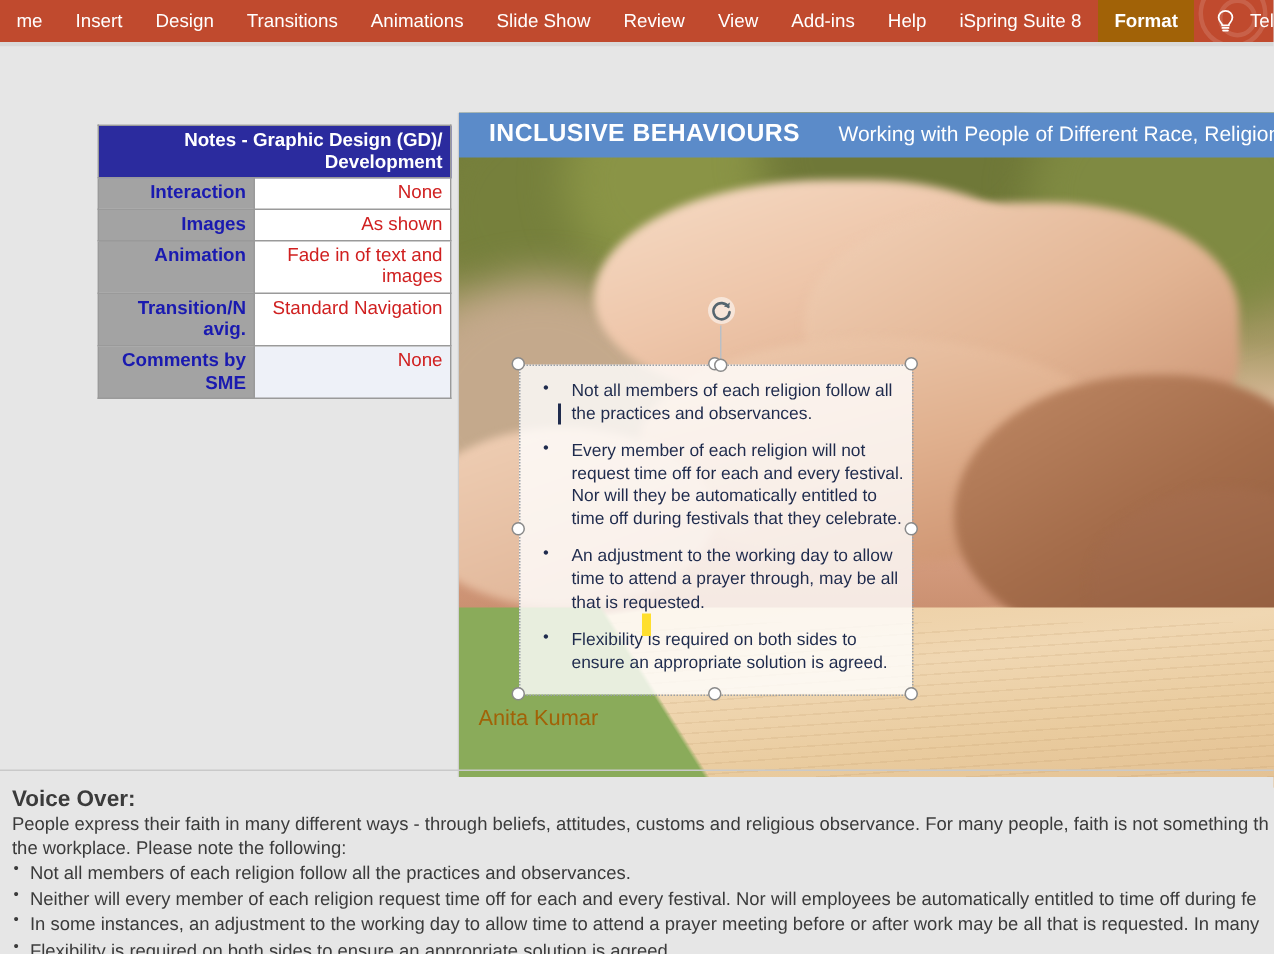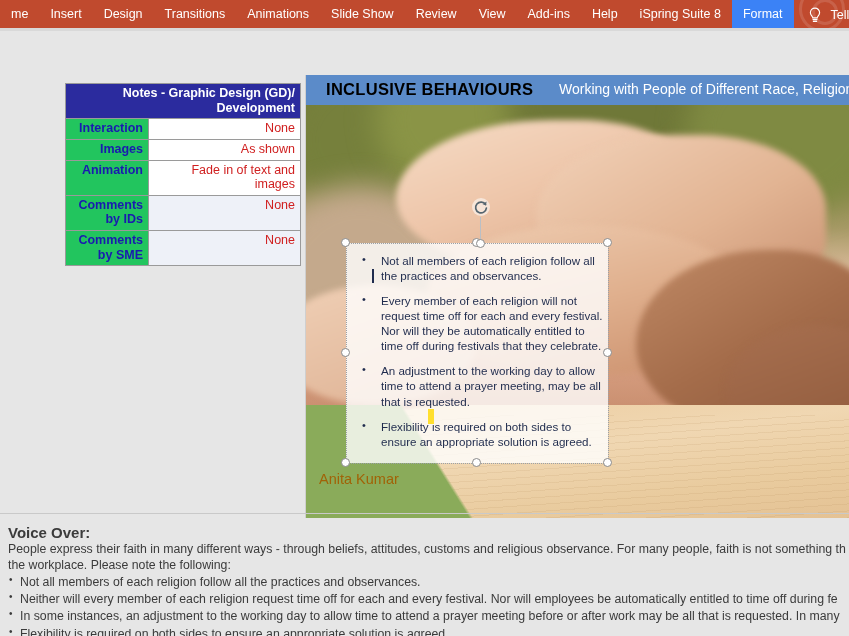--- a/index.html
+++ b/index.html
@@ -19,21 +19,21 @@
     white-space: nowrap;
   }
   .tab {
     display: inline-block;
     height: 28px; line-height: 28px;
     padding: 0 11px;
     color: #ffffff;
     font-size: 12.5px;
     vertical-align: top;
   }
-  .tab.active { background: #3b82f6; }
+  .tab.active { background: #a16207; font-weight: bold; }
   #tell-me-wrap {
     display: inline-block;
     height: 28px; line-height: 28px;
     vertical-align: top;
     padding-left: 14px;
   }
   #bulb-icon {
     display: inline-block;
     vertical-align: middle;
     width: 14px; height: 17px;
@@ -90,24 +90,24 @@
   }
   td.sec-head {
     background: #2b2b9e;
     color: #ffffff;
     font-weight: bold;
     font-size: 13px;
     padding: 3px 5px 4px 6px;
     line-height: 1.17;
   }
   td.lbl {
-    background: #22c55e;
+    background: #a3a3a3;
     color: #1a1ab0;
     font-weight: bold;
-    width: 83px;
+    width: 104px;
   }
   td.val {
     background: #eef1f8;
     color: #d02020;
   }
   td.val.white { background: #ffffff; }
 
   
   #slide {
     position: absolute; left: 305px; top: 44px;
@@ -159,21 +159,21 @@
 
   #slide-title-bar {
     position: absolute; left: 0; top: 0;
     width: 560px; height: 30px;
     background: #5b8bc9;
     overflow: hidden;
     white-space: nowrap;
   }
   #slide-title-main {
     position: absolute; left: 20px; top: 5px;
-    color: #000000;
+    color: #ffffff;
     font-size: 16.5px;
     font-weight: bold;
     letter-spacing: 0.3px;
   }
   #slide-title-sub {
     position: absolute; left: 253px; top: 6px;
     color: #ffffff;
     font-size: 14px;
   }
 
@@ -312,22 +312,22 @@
     </tr>
     <tr>
       <td class="lbl">Images</td>
       <td class="val white"> As shown</td>
     </tr>
     <tr>
       <td class="lbl">Animation</td>
       <td class="val white">Fade in of text and images</td>
     </tr>
     <tr>
-      <td class="lbl">Comments by IDs</td>
-      <td class="val">None</td>
+      <td class="lbl">Transition/N avig.</td>
+      <td class="val white">Standard Navigation</td>
     </tr>
     <tr>
       <td class="lbl">Comments by SME</td>
       <td class="val">None</td>
     </tr>
   </tbody>
     </table>
 
   <div id="slide">
 
@@ -353,21 +353,21 @@
 
     <div id="slide-title-bar">
       <span id="slide-title-main">INCLUSIVE BEHAVIOURS</span>
       <span id="slide-title-sub">Working with People of Different Race, Religion, C</span>
     </div>
 
     <div id="slide-textbox">
       <div id="slide-textbox-inner">
         <div class="sb-item">Not all members of each religion follow all the practices and observances.</div>
         <div class="sb-item">Every member of each religion will not request time off for each and every festival. Nor will they be automatically entitled to time off during festivals that they celebrate.</div>
-        <div class="sb-item">An adjustment to the working day to allow time to attend a prayer meeting, may be all that is requested.</div>
+        <div class="sb-item">An adjustment to the working day to allow time to attend a prayer through, may be all that is requested.</div>
         <div class="sb-item">Flexibility is required on both sides to ensure an appropriate solution is agreed.</div>
       </div>
       <div id="text-caret"></div>
       <div id="yellow-caret"></div>
     </div>
 
     <div class="sel-border-h" style="left:40px; top:168px; width:262px;"></div>
     <div class="sel-border-h" style="left:40px; top:388px; width:262px;"></div>
     <div class="sel-border-v" style="left:40px; top:168px; height:220px;"></div>
     <div class="sel-border-v" style="left:302px; top:168px; height:220px;"></div>

